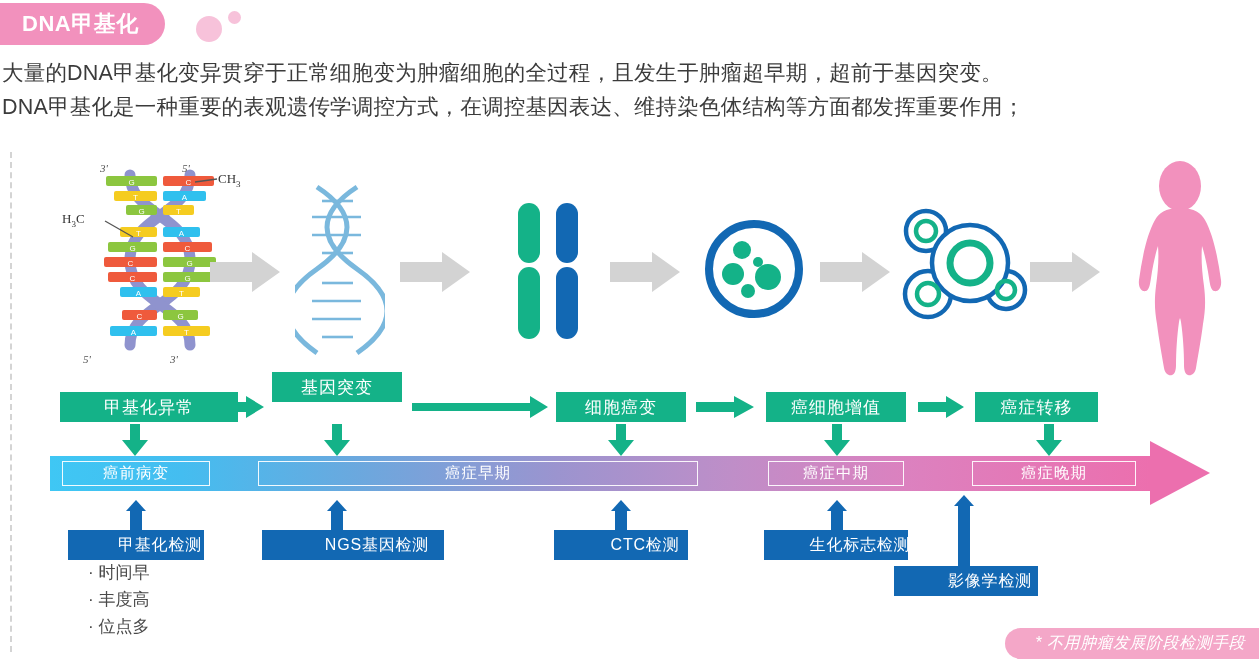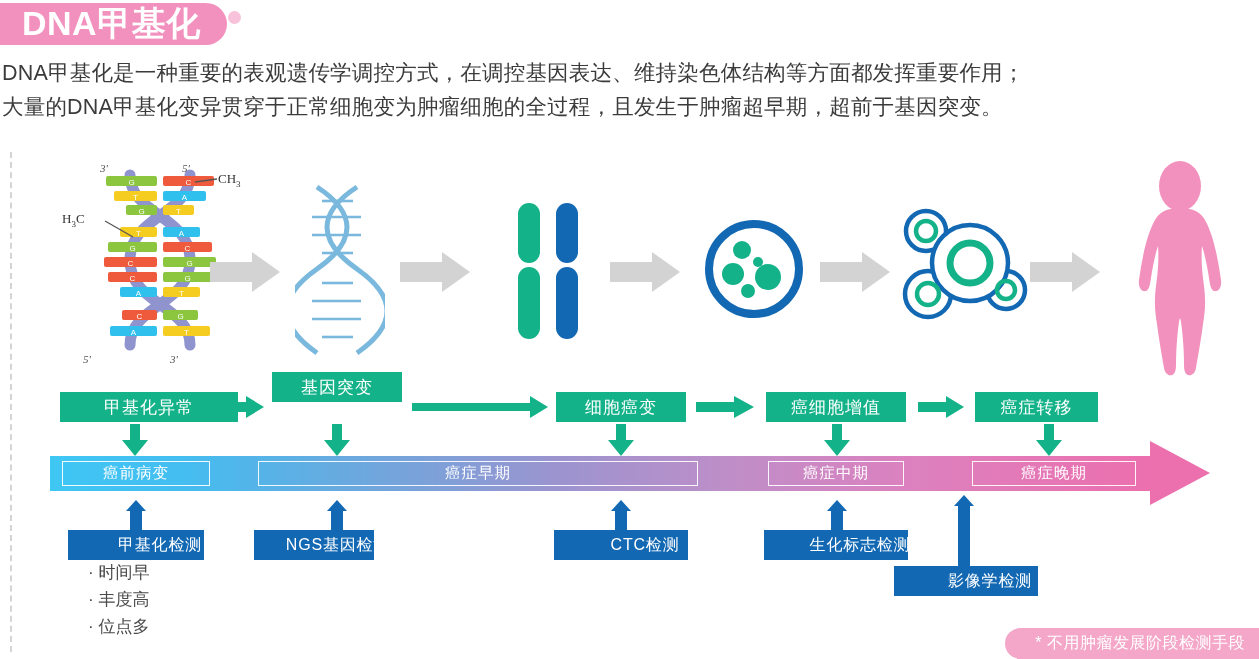--- a/index.html
+++ b/index.html
@@ -12,21 +12,21 @@
   #page { position: relative; width: 1259px; height: 659px; }
 
   
   .badge-wrap { position: absolute; left: 0; top: 3px; height: 42px; }
   .badge {
     position: absolute; left: 0; top: 0;
     height: 42px; padding: 0 26px 0 22px;
     background: #f291bd;
     border-radius: 0 21px 21px 0;
     display: flex; align-items: center;
-    color: #ffffff; font-size: 34px; font-weight: bold;
+    color: #ffffff; font-size: 22px; font-weight: bold;
     letter-spacing: .5px; white-space: nowrap;
   }
   .dot-big {
     position: absolute; left: 196px; top: 13px;
     width: 26px; height: 26px; border-radius: 50%;
     background: #f7c2da;
   }
   .dot-small {
     position: absolute; left: 228px; top: 8px;
     width: 13px; height: 13px; border-radius: 50%;
@@ -105,37 +105,37 @@
   
   .bullets { position: absolute; left: 88px; top: 559px; }
   .bullet { font-size: 17px; color: #4a4a4a; line-height: 27px; white-space: nowrap; }
 
   
   .footnote {
     position: absolute; right: 0; top: 628px;
     height: 31px; padding: 0 14px 0 30px;
     background: #f4a7c8; border-radius: 16px 0 0 16px;
     display: flex; align-items: center;
-    color: #ffffff; font-size: 16px; letter-spacing: .5px; white-space: nowrap;
+    color: #ffffff; font-size: 16px; letter-spacing: .5px; white-space: nowrap; font-style: italic;
   }
 </style>
 </head>
 <body>
 
 <div id="page">
 
   <div class="badge-wrap">
     <div class="dot-big"></div>
     <div class="dot-small"></div>
     <div class="badge">DNA甲基化</div>
   </div>
 
   <div class="intro">
+    <p>大量的DNA甲基化变异贯穿于正常细胞变为肿瘤细胞的全过程，且发生于肿瘤超早期，超前于基因突变。</p>
     <p>DNA甲基化是一种重要的表观遗传学调控方式，在调控基因表达、维持染色体结构等方面都发挥重要作用；</p>
-    <p>大量的DNA甲基化变异贯穿于正常细胞变为肿瘤细胞的全过程，且发生于肿瘤超早期，超前于基因突变。</p>
   </div>
 
   <div class="dashed-rule"></div>
 
   <div class="illus">
 
     <svg width="220" height="230" style="position:absolute;left:55px;top:0;">
       <g>
 
         <path d="M75,20 C75,60 135,60 135,105 C135,150 75,150 75,190" stroke="#8f93ce" stroke-width="11" fill="none" stroke-linecap="round"></path>
@@ -338,21 +338,21 @@
     <div class="stage-seg" style="left:972px; width:164px;">癌症晚期</div>
   </div>
 
   <div>
     <div class="blue-arrow-head" style="left:126px;top:500px;"></div>
     <div class="blue-arrow" style="left:130px;top:508px;width:12px;height:22px;"></div>
     <div class="blue-box" style="left:68px;  top:530px; width:136px;">甲基化检测</div>
 
     <div class="blue-arrow-head" style="left:327px;top:500px;"></div>
     <div class="blue-arrow" style="left:331px;top:508px;width:12px;height:22px;"></div>
-    <div class="blue-box" style="left:254px; top:530px; width:120px;">NGS基因检测</div>
+    <div class="blue-box" style="left:262px; top:530px; width:182px;">NGS基因检测</div>
 
     <div class="blue-arrow-head" style="left:611px;top:500px;"></div>
     <div class="blue-arrow" style="left:615px;top:508px;width:12px;height:22px;"></div>
     <div class="blue-box" style="left:554px; top:530px; width:134px;">CTC检测</div>
 
     <div class="blue-arrow-head" style="left:827px;top:500px;"></div>
     <div class="blue-arrow" style="left:831px;top:508px;width:12px;height:22px;"></div>
     <div class="blue-box" style="left:764px; top:530px; width:144px;">生化标志检测</div>
 
     <div class="blue-arrow-head" style="left:954px;top:495px;"></div>

